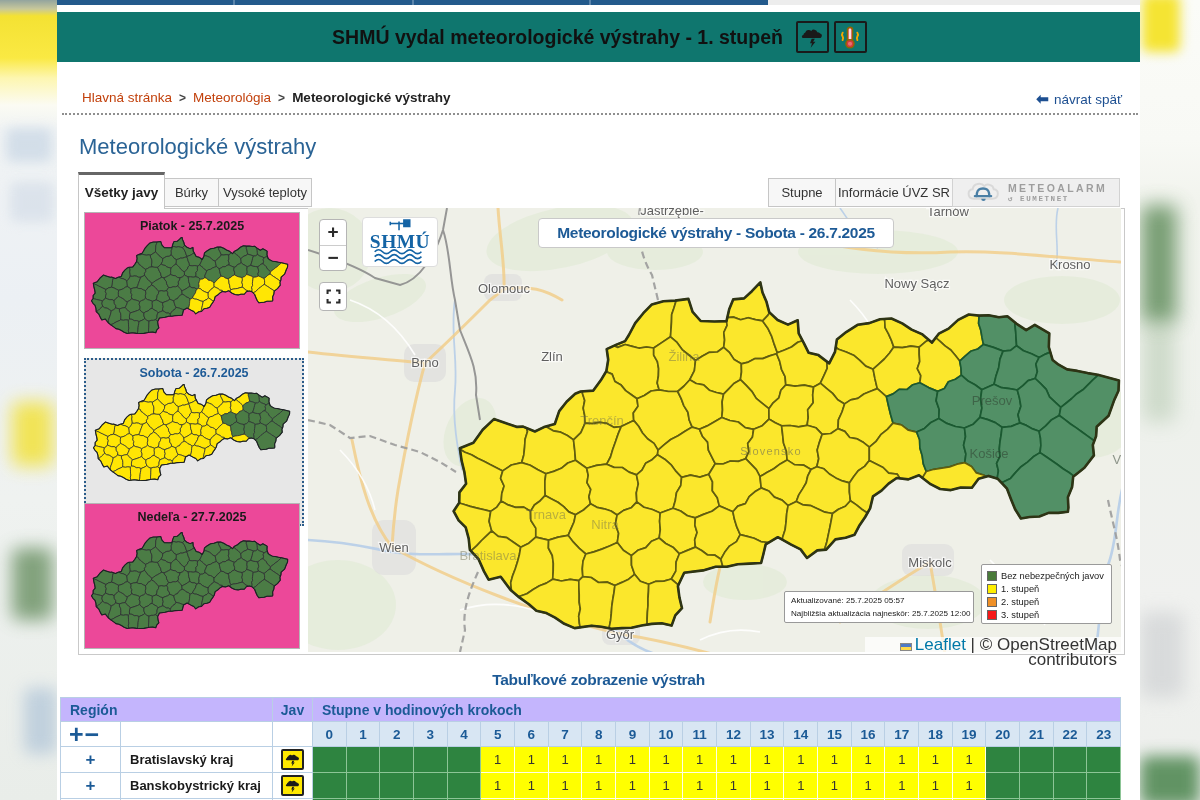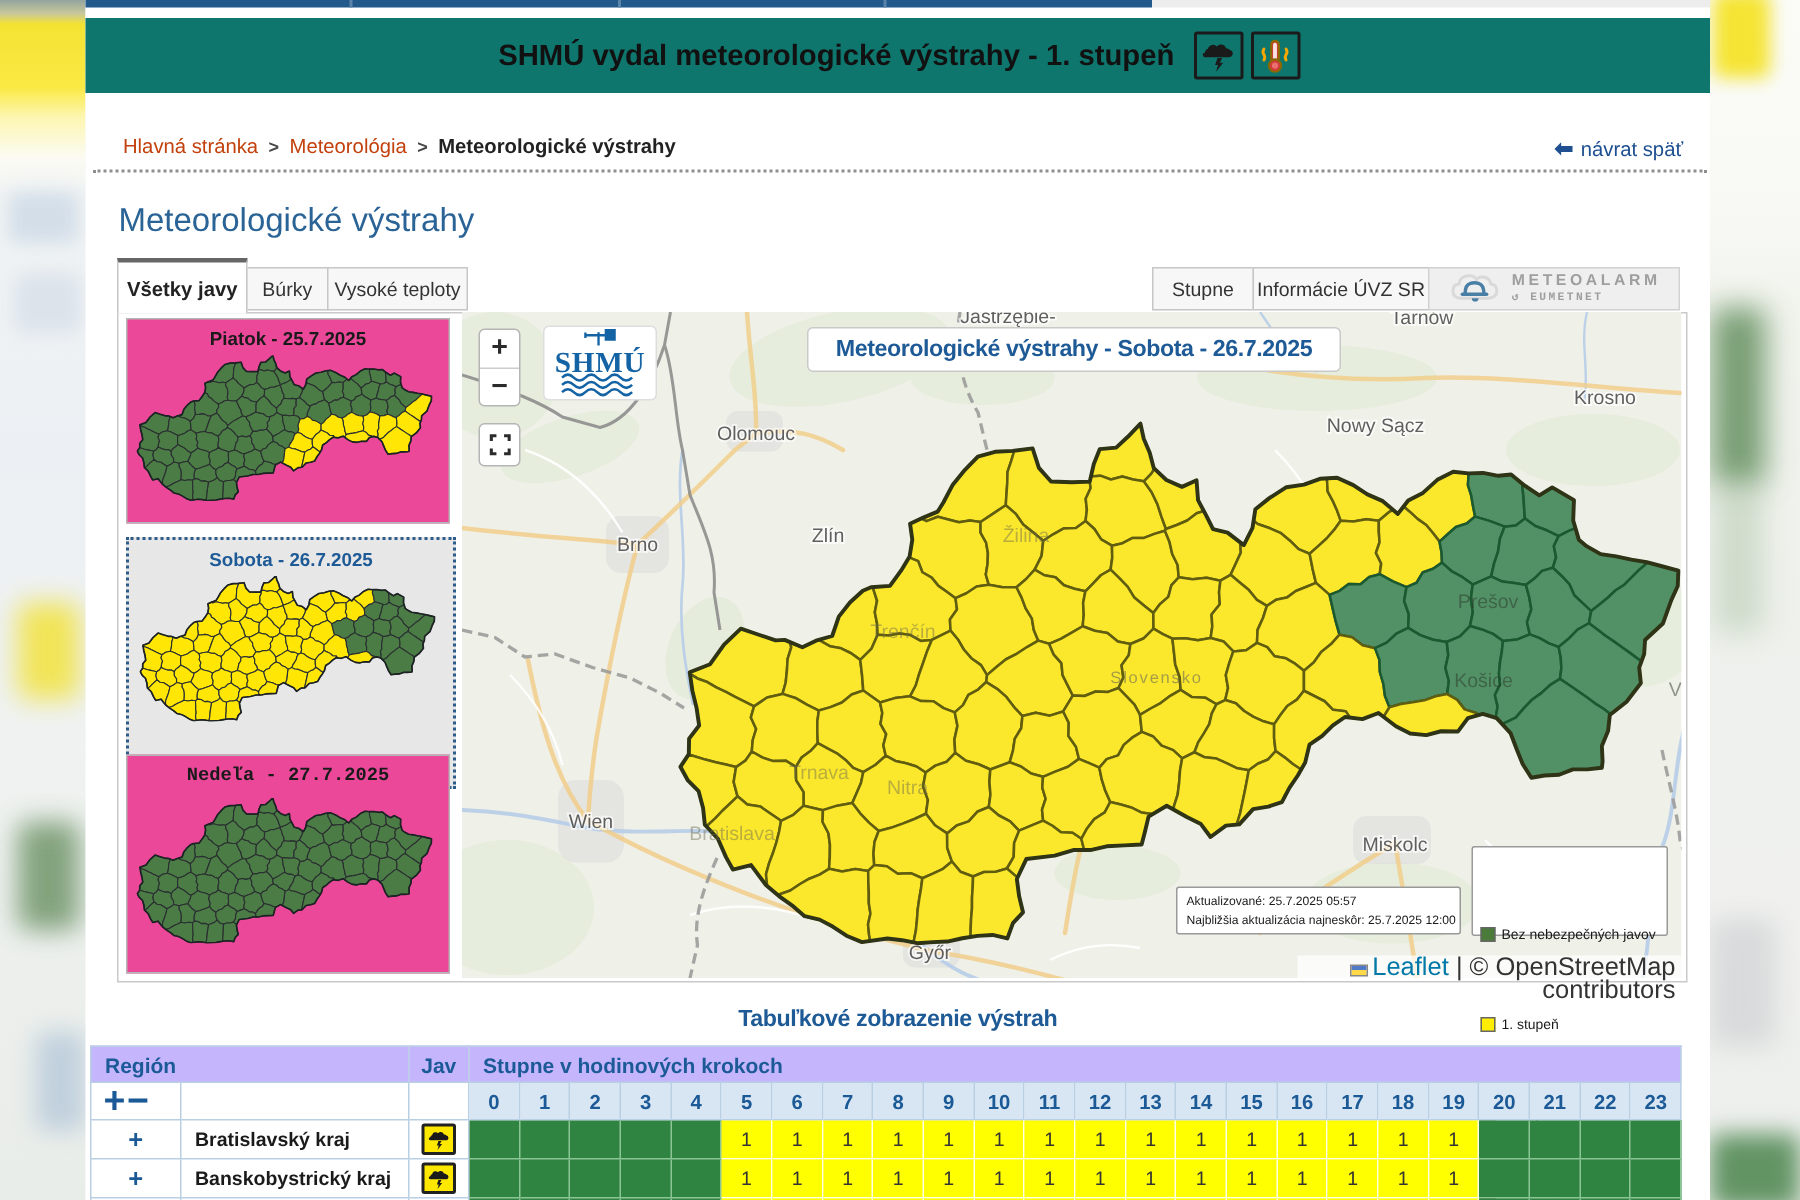--- a/index.html
+++ b/index.html
@@ -38,21 +38,21 @@
 #mb2 .ttl{color:#1d5a96;}
 #map{left:308px;top:208px;width:813px;height:444px;}
 .lbtn{position:absolute;background:#fff;border:1px solid #b5b5b5;border-radius:4px;color:#333;display:flex;align-items:center;justify-content:center;}
 #zctl{left:319px;top:219px;width:28px;height:52px;flex-direction:column;padding:0;}
 #zctl .zb{width:100%;height:25.5px;display:flex;align-items:center;justify-content:center;font-size:19px;font-weight:bold;color:#2b2b2b;}
 #zctl .zb+.zb{border-top:1px solid #ccc;}
 #fs{left:319px;top:282px;width:28px;height:29px;}
 #shmu{left:362px;top:217px;width:76px;height:50px;background:#fff;border-radius:4px;border:1px solid #ddd;display:flex;align-items:center;justify-content:center;}
 #mtitle{left:538px;top:218px;width:356px;height:30px;background:#fff;border:1px solid #c9c9c9;border-radius:4px;display:flex;align-items:center;justify-content:center;font-size:15.5px;font-weight:bold;color:#1d5a96;letter-spacing:-0.3px;}
 #legend{left:981px;top:564px;width:131px;height:60px;background:#fff;border:1px solid #9a9a9a;border-radius:2px;padding:4px 5px;font-size:9.3px;color:#1a1a1a;}
-#legend .r{display:flex;align-items:center;gap:4px;height:13.2px;margin-top:47px;}
+#legend .r{display:flex;align-items:center;gap:4px;height:13.2px;}
 #legend .sw{width:10px;height:10px;border:1px solid #666;flex:none;}
 #upd{left:784px;top:591px;width:190px;height:32px;background:#fff;border:1px solid #999;border-radius:2px;padding:3px 6px;font-size:8.1px;color:#1a1a1a;line-height:12.5px;white-space:nowrap;}
 #attr{left:865px;top:637px;width:256px;height:15px;background:rgba(255,255,255,0.75);font-size:17px;color:#333;text-align:right;padding-right:4px;line-height:15px;}
 #attr a{color:#0078a8;text-decoration:none;}
 .flag{display:inline-block;width:12px;height:8px;background:linear-gradient(180deg,#4e7ac7 50%,#ffd948 50%);vertical-align:-1px;margin-right:3px;border:0.5px solid #888;}
 #tbltitle{left:57px;top:671px;width:1083px;text-align:center;font-size:15.5px;font-weight:bold;color:#1d5a96;letter-spacing:-0.3px;}
 #tbl{left:60px;top:697px;width:1061px;font-size:14px;color:#1a1a1a;}
 .trow{display:flex;height:25px;}
 .tc{border:1px solid #b9cfe4;border-left:none;border-top:none;display:flex;align-items:center;}
 .hdr{background:#c4b5fd;color:#1b5a96;font-weight:bold;}
@@ -315,21 +315,21 @@
           <path d="M736.5 541.6L729.5 546.1L724.7 552.3L720.9 559.2L722.7 566.3L722.8 566.7L726.9 566.7L737.8 564.2L749.5 563.6L761.1 563.0L763.3 554.5L765.7 544.4L768.5 542.7L768.0 542.6L760.8 541.6L754.1 538.3L747.2 536.4L740.2 534.6L736.5 541.6Z" fill="#ffe604"></path>
           <path d="M579.4 623.3L578.7 616.2L580.3 609.0L579.2 602.0L579.2 594.8L578.9 587.7L578.8 580.6L570.2 579.3L561.4 581.0L552.7 579.2L546.4 583.1L539.5 585.8L533.1 589.5L526.9 593.7L519.8 596.2L518.9 597.0L519.3 597.4L528.9 604.3L536.4 610.8L546.4 613.1L555.1 617.7L564.3 623.8L574.6 628.1L580.2 627.3L579.4 623.3Z" fill="#ffe604"></path>
           <path d="M609.2 627.3L610.6 620.4L611.3 613.4L611.8 606.4L612.8 599.4L614.0 592.5L614.9 585.5L607.2 582.1L598.5 582.5L591.2 577.5L582.8 576.7L578.8 580.6L578.9 587.7L579.2 594.8L579.2 602.0L580.3 609.0L578.7 616.2L579.4 623.3L580.2 627.3L591.6 625.7L601.4 626.8L609.2 628.4L609.2 627.3Z" fill="#ffe604"></path>
           <path d="M647.1 619.5L647.4 612.5L648.0 605.4L648.0 598.4L648.5 591.3L648.7 584.3L640.3 581.2L634.6 574.3L628.7 579.2L621.9 582.4L614.9 585.5L614.0 592.5L612.8 599.4L611.8 606.4L611.3 613.4L610.6 620.4L609.2 627.3L609.2 628.4L611.5 628.8L622.0 628.1L631.6 627.7L641.6 625.5L647.1 624.6L647.1 619.5Z" fill="#ffe604"></path>
           <path d="M677.0 583.9L671.3 579.0L663.9 581.1L656.0 581.3L648.7 584.3L648.5 591.3L648.0 598.4L648.0 605.4L647.4 612.5L647.1 619.5L647.1 624.6L651.7 623.9L661.7 623.3L671.6 625.6L675.3 615.4L682.0 608.2L679.4 597.3L677.9 586.0L678.6 584.6L677.0 583.9Z" fill="#ffe604"></path>
         </g>
         <path d="M469.9 549.8L478.6 559.2L484.0 571.4L488.6 579.7L500.7 576.7L510.4 589.8L519.3 597.4L528.9 604.3L536.4 610.8L546.4 613.1L555.1 617.7L564.3 623.8L574.6 628.1L591.6 625.7L601.4 626.8L611.5 628.8L622.0 628.1L631.6 627.7L641.6 625.5L651.7 623.9L661.7 623.3L671.6 625.6L675.3 615.4L682.0 608.2L679.4 597.3L677.9 586.0L684.2 572.7L703.1 570.4L715.6 566.7L726.9 566.7L737.8 564.2L749.5 563.6L761.1 563.0L763.3 554.5L765.7 544.4L777.8 537.2L791.2 544.7L800.6 549.4L807.0 558.0L817.3 550.4L826.2 549.6L835.4 539.4L845.6 537.7L854.6 534.7L859.6 525.2L865.2 517.0L870.1 508.4L873.0 496.4L881.5 490.6L888.6 483.6L896.7 478.0L908.3 479.4L919.0 475.3L930.6 484.2L940.1 489.0L950.9 490.1L960.7 487.5L971.9 487.7L978.6 478.8L988.5 475.9L997.8 478.8L1007.0 488.7L1011.0 499.2L1015.1 509.3L1020.9 518.5L1029.7 517.0L1039.4 516.5L1048.6 512.9L1058.3 512.9L1067.9 511.8L1068.4 507.6L1067.9 497.3L1072.1 487.1L1073.2 476.7L1084.4 467.8L1093.9 455.4L1092.8 445.0L1096.1 436.1L1096.7 426.7L1108.6 415.7L1114.2 400.1L1118.5 390.7L1118.9 380.4L1107.9 377.5L1097.8 374.8L1087.6 373.1L1077.4 370.9L1067.1 369.4L1057.7 364.1L1052.6 359.9L1048.8 347.0L1049.3 333.4L1034.8 324.9L1026.2 330.2L1016.3 323.6L1007.4 316.3L998.9 317.2L988.7 315.3L978.9 315.6L968.8 314.5L958.2 319.9L948.6 328.6L938.8 333.7L931.9 342.6L921.9 334.1L911.6 329.6L902.2 323.4L891.4 318.5L880.0 319.2L869.3 323.1L857.6 324.8L846.2 332.1L836.9 339.5L835.0 351.9L829.2 363.4L818.4 355.1L808.7 352.8L804.1 343.6L798.7 333.4L797.7 320.2L788.0 324.6L777.6 320.0L769.2 312.1L766.5 301.8L762.5 292.5L760.3 282.4L751.9 291.2L744.1 298.4L733.2 299.4L729.2 309.3L726.5 321.1L714.5 321.5L700.7 321.0L692.6 311.9L688.4 298.9L675.1 300.6L663.4 301.2L651.9 304.4L643.3 313.2L635.2 323.1L628.9 335.0L625.1 341.1L615.9 344.9L606.7 349.1L608.2 359.8L606.4 371.0L600.8 380.3L593.3 390.6L580.7 391.5L575.2 393.8L566.6 401.7L559.2 411.1L554.8 424.0L544.0 427.1L534.9 431.5L523.1 426.6L517.1 426.9L505.4 423.0L493.9 419.1L482.7 429.7L473.4 442.8L459.8 448.2L461.6 460.6L464.4 472.1L466.1 483.7L459.4 492.4L459.2 502.8L453.6 511.2L458.6 520.3L465.7 527.4L468.7 538.6L469.9 549.8Z" fill="none" stroke="#1d2224" stroke-width="3.8" stroke-linejoin="round"></path>
       </g>
     </svg>
 </div>
-<div class="mapbox abs" style="left:84px;top:503px;width:216px;height:146px;font-family:Liberation Mono, monospace;">
+<div class="mapbox abs" style="left:84px;top:503px;width:216px;height:146px;">
   <div class="ttl">Nedeľa - 27.7.2025</div>
   <svg width="202" height="97" style="margin:8px 0 0 6px;">
       <g transform="translate(-133.291,-79.110) scale(0.29489,0.27954)">
         <g stroke="#2a2f31" stroke-width="2.6" stroke-linejoin="round">
           <path d="M733.5 317.1L740.6 319.7L748.2 317.7L755.4 319.6L762.6 320.9L767.6 315.7L769.7 312.5L769.2 312.1L766.5 301.8L762.5 292.5L760.3 282.4L751.9 291.2L744.1 298.4L733.2 299.4L729.2 309.3L727.3 317.7L733.5 317.1Z" fill="#4b7c45"></path>
           <path d="M662.1 342.4L670.5 336.8L671.0 329.4L671.5 322.0L671.7 314.6L674.1 307.4L676.2 300.5L675.1 300.6L663.4 301.2L651.9 304.4L643.3 313.2L635.2 323.1L628.9 335.0L625.1 341.1L615.9 344.9L614.0 345.8L617.7 347.4L625.2 344.5L632.2 346.4L639.3 348.2L646.5 347.0L653.7 348.0L662.1 342.4Z" fill="#4b7c45"></path>
           <path d="M674.1 307.4L671.7 314.6L671.5 322.0L671.0 329.4L670.5 336.8L677.0 342.4L682.1 349.6L688.8 355.0L695.5 360.5L702.1 356.2L708.9 352.4L717.3 352.0L723.7 347.3L724.6 339.9L723.8 332.5L727.1 325.3L726.5 321.0L726.5 321.1L714.5 321.5L700.7 321.0L692.6 311.9L688.4 298.9L676.2 300.5L674.1 307.4Z" fill="#4b7c45"></path>
           <path d="M748.4 362.1L755.1 358.6L762.7 358.6L769.6 355.9L776.6 353.8L777.3 352.7L774.3 344.4L771.6 336.1L767.8 328.2L762.6 320.9L755.4 319.6L748.2 317.7L740.6 319.7L733.5 317.1L727.3 317.7L726.5 321.0L727.1 325.3L723.8 332.5L724.6 339.9L723.7 347.3L729.6 352.7L734.1 359.6L741.3 363.8L748.4 362.1Z" fill="#4b7c45"></path>
           <path d="M767.6 315.7L762.6 320.9L767.8 328.2L771.6 336.1L774.3 344.4L777.3 352.7L784.5 350.0L791.5 347.0L797.8 342.2L802.6 340.7L798.7 333.4L797.7 320.2L788.0 324.6L777.6 320.0L769.7 312.5L767.6 315.7Z" fill="#4b7c45"></path>
           <path d="M838.5 349.3L846.2 352.0L853.6 355.2L859.8 360.3L865.7 366.1L873.1 369.2L878.8 364.1L884.4 359.0L889.4 353.3L893.8 347.1L891.4 340.4L888.5 333.9L885.1 327.6L884.7 320.2L883.8 318.9L880.0 319.2L869.3 323.1L857.6 324.8L846.2 332.1L836.9 339.5L835.7 347.2L838.5 349.3Z" fill="#4b7c45"></path>

